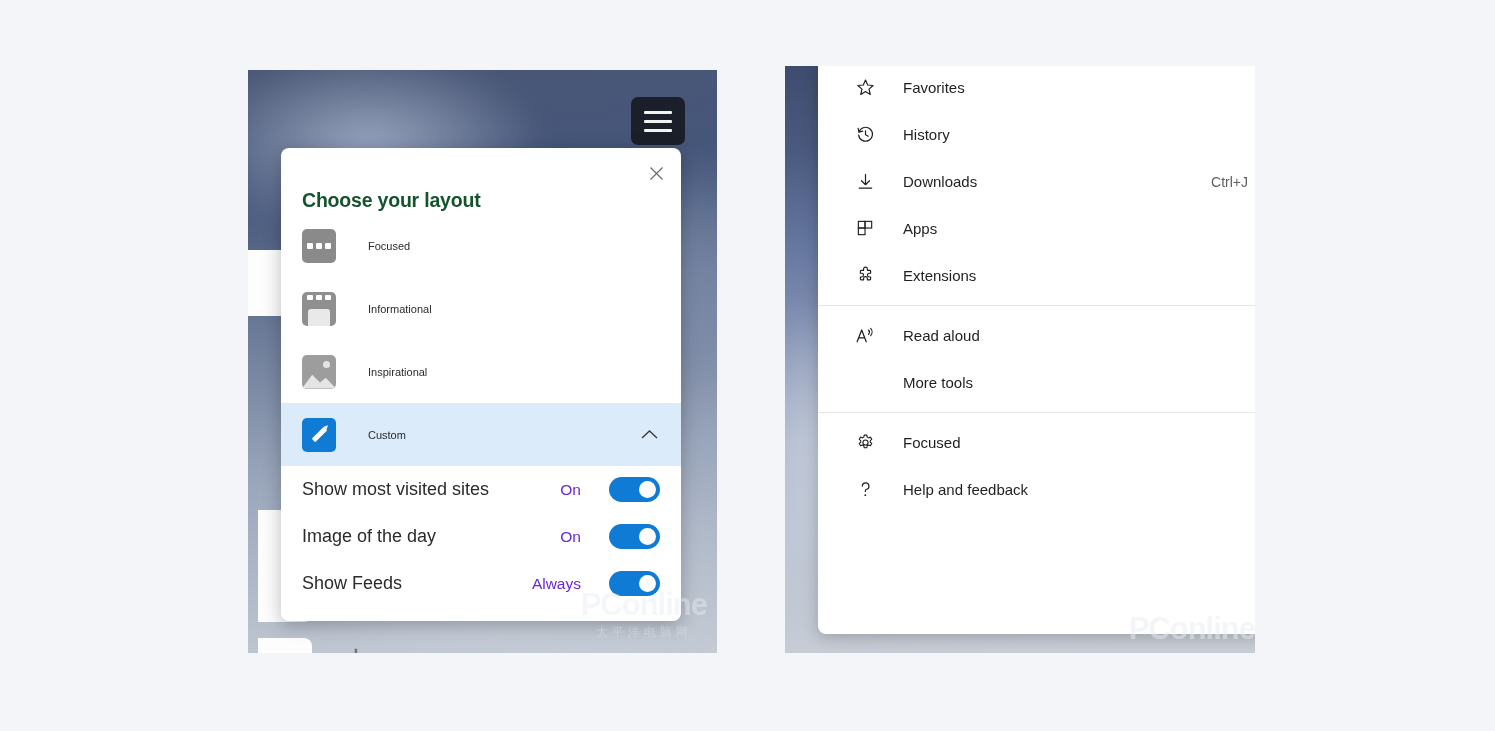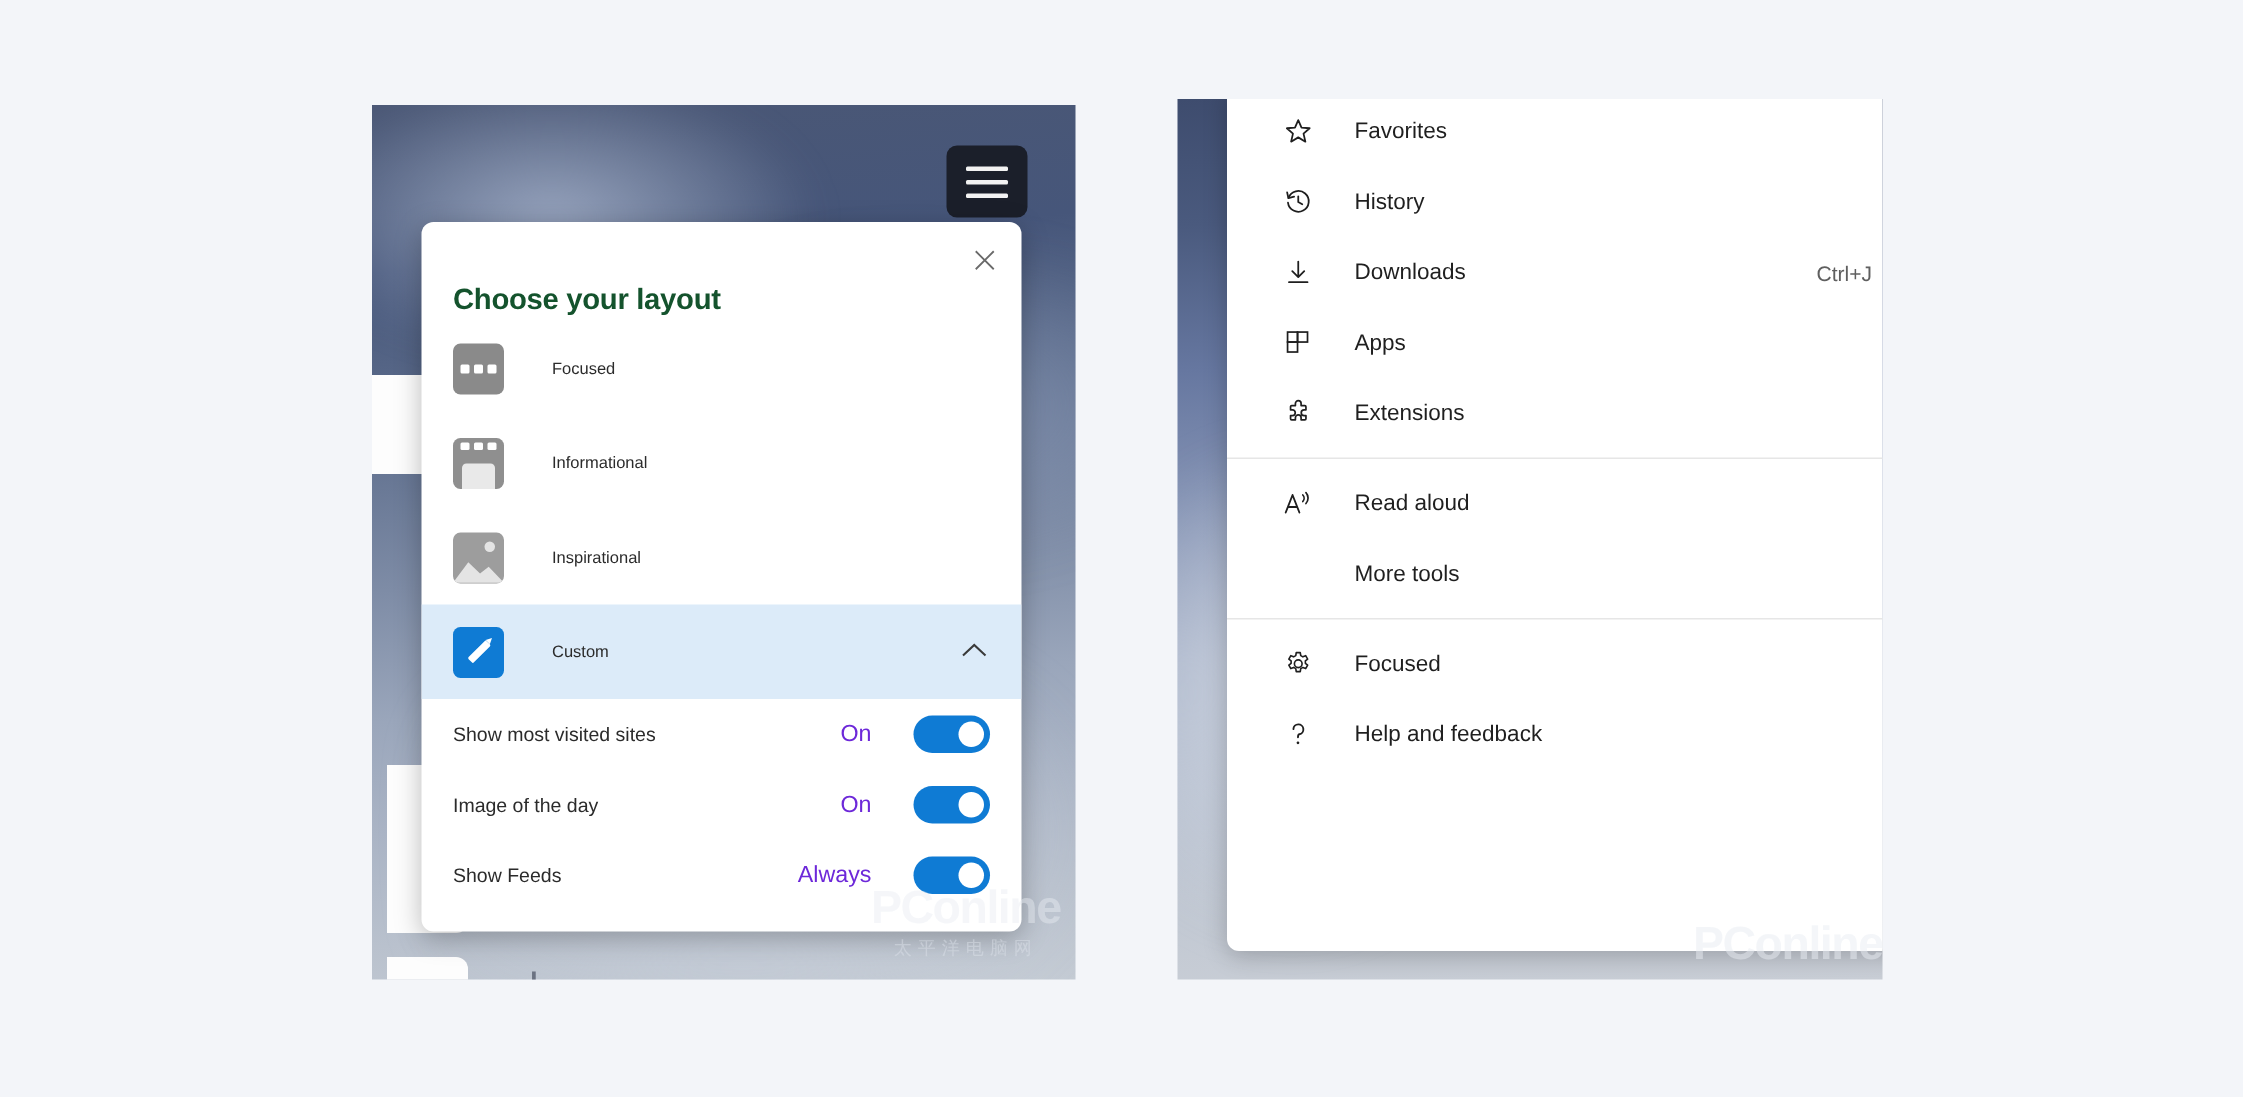--- a/index.html
+++ b/index.html
@@ -109,21 +109,21 @@
   }
   .ic-custom .pencil::after {
     content: ""; position:absolute; right:-4px; top:0; border-left:4px solid #fff;
     border-top:2.5px solid transparent; border-bottom:2.5px solid transparent;
   }
 
   
   .setting-row {
     display: flex; align-items: center; height: 47px; padding: 0 21px;
   }
-  .setting-label { font-size: 13px; color: #2b2b2b; flex: 1; }
+  .setting-label { font-size: 18px; color: #2b2b2b; flex: 1; }
   .setting-value { font-size: 15.5px; color: #6d28d9; margin-right: 28px; }
   .toggle {
     width: 51px; height: 25px; border-radius: 13px; background: #0f7bd4;
     position: relative; cursor: pointer; flex: 0 0 51px;
   }
   .toggle .knob {
     position: absolute; right: 4px; top: 4px; width: 17px; height: 17px;
     border-radius: 50%; background: #fff;
   }
 

